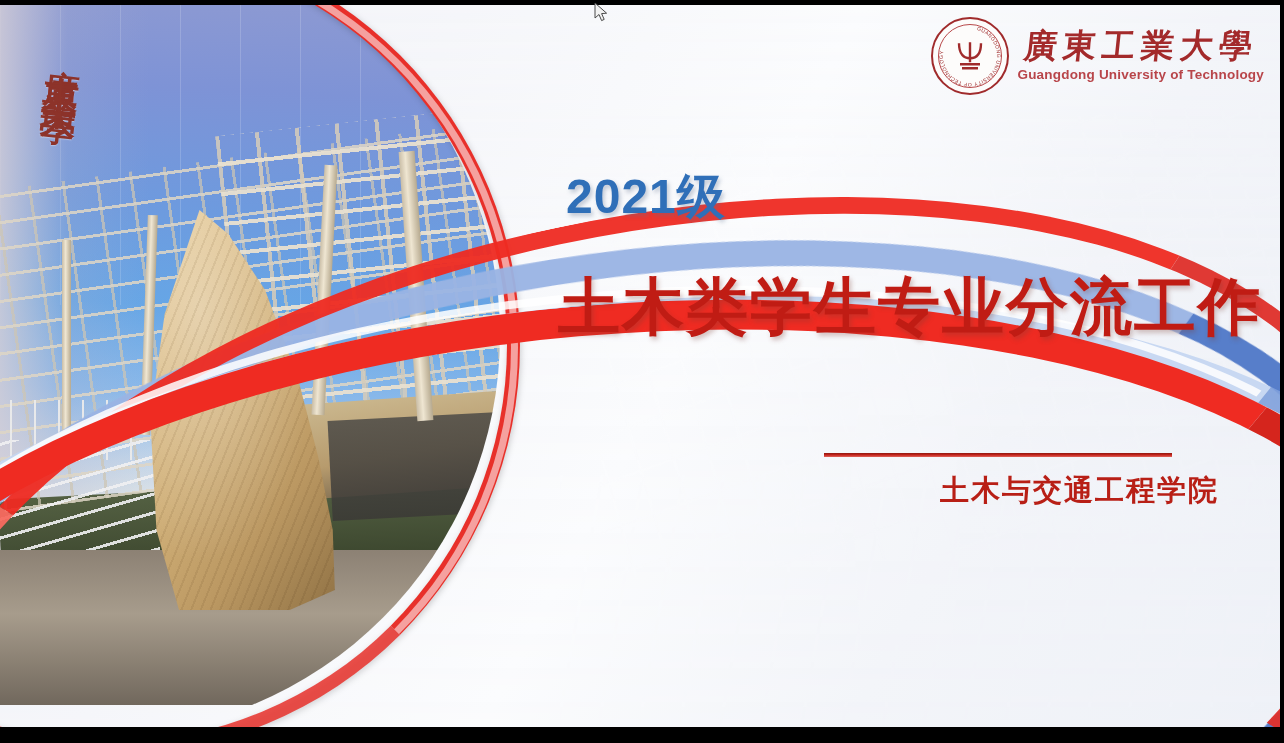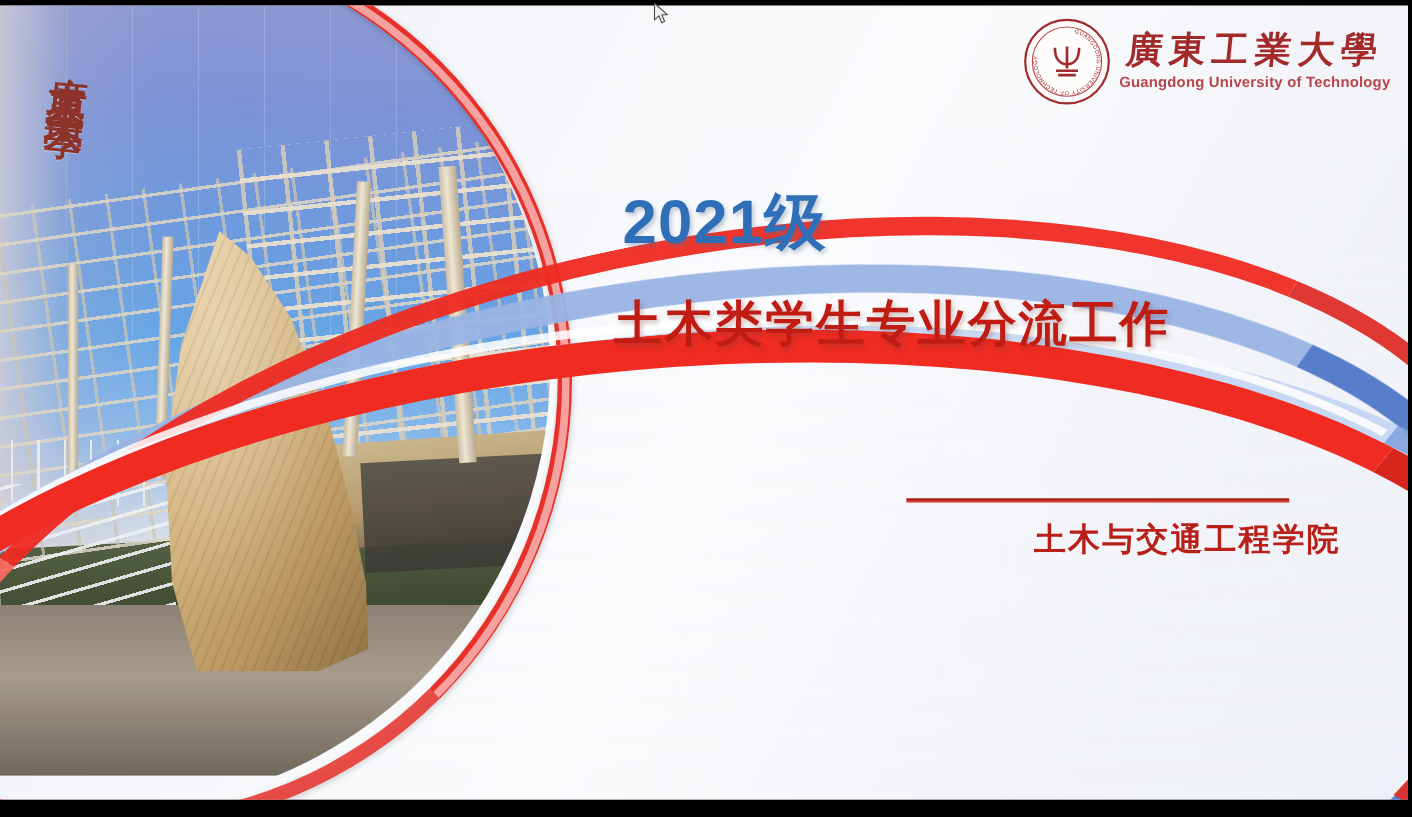--- a/index.html
+++ b/index.html
@@ -263,29 +263,29 @@
   .logo-en{
     margin-top:5px;
     font-size:13.5px;font-weight:700;color:#b8454a;
     letter-spacing:.2px;white-space:nowrap;
   }
 
   
   .year{
     position:absolute; left:566px; top:160px;
     font-family:"Liberation Sans","DejaVu Sans",sans-serif;
-    font-size:56px; font-weight:700; color:#2f6fb8;
+    font-size:48px; font-weight:700; color:#2f6fb8;
     letter-spacing:1px;
     text-shadow:2px 3px 4px rgba(90,110,140,.35);
     white-space:nowrap;
   }
   .maintitle{
     position:absolute; left:558px; top:260px;
     font-family:"Liberation Serif","DejaVu Serif",serif;
-    font-size:44px; font-weight:700; color:#c01c14;
+    font-size:62px; font-weight:700; color:#c01c14;
     letter-spacing:2px;
     text-shadow:2px 3px 5px rgba(120,60,50,.32);
     white-space:nowrap;
   }
   .rule{
     position:absolute; left:824px; top:448px; width:348px; height:4px;
     background:linear-gradient(180deg,#8c1a12,#c3211a 45%,#e0655c);
   }
   .subtitle{
     position:absolute; left:892px; top:466px;

